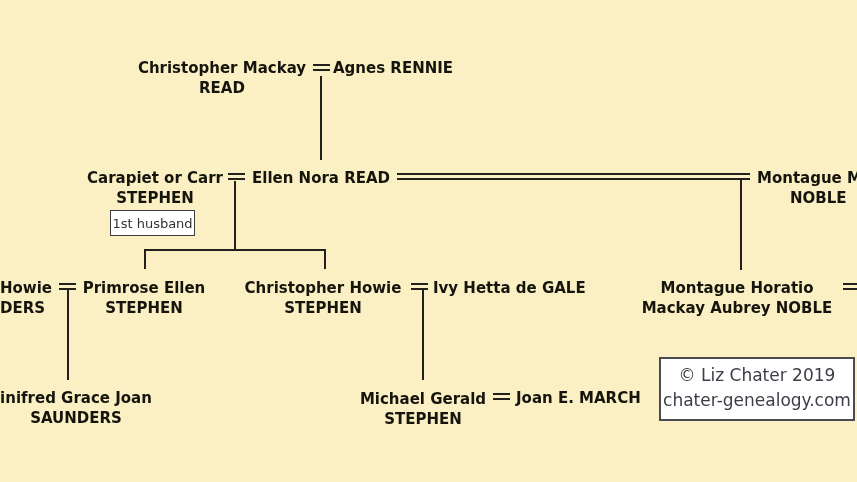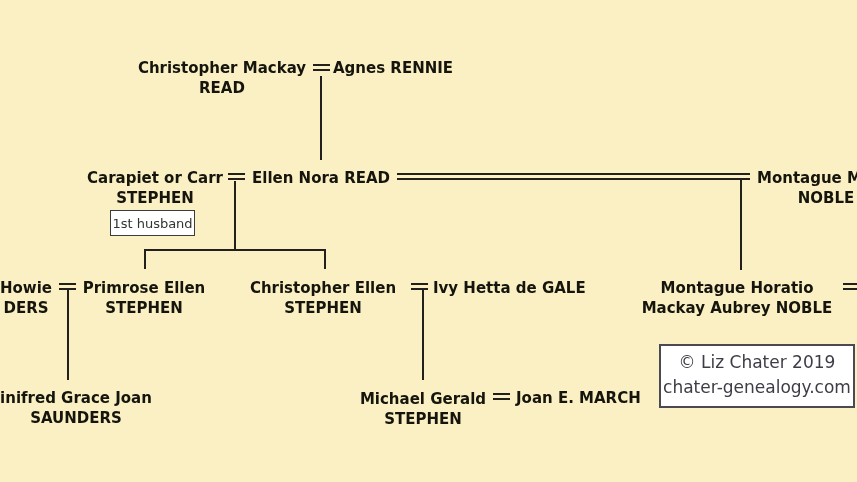--- a/index.html
+++ b/index.html
@@ -12,21 +12,21 @@
   }
   .person{
     position:absolute;
     font-weight:bold;
     font-size:15px;
     line-height:20px;
     color:#15150d;
     white-space:nowrap;
   }
   .person.center{text-align:center;}
-  .person.left{text-align:center;}
+  .person.left{text-align:left;}
   .vline{position:absolute;width:2px;background:#22201c;}
   .hline{position:absolute;height:2px;background:#22201c;}
   .dline{position:absolute;height:3px;border-top:2px solid #22201c;border-bottom:2px solid #22201c;}
   .eq{position:absolute;width:17px;height:3px;border-top:2px solid #22201c;border-bottom:2px solid #22201c;}
   .tag{
     position:absolute;box-sizing:border-box;
     background:#ffffff;border:1px solid #3c3c3c;
     font-size:13px;color:#333;
     display:flex;align-items:center;justify-content:center;
     white-space:nowrap;
@@ -85,21 +85,21 @@
 
   <div class="person left" style="left:0px;top:278px">
     <div>Howie</div>
     <div>DERS</div>
   </div>
   <div class="person center" style="left:44px;top:278px;width:200px">
     <div>Primrose Ellen</div>
     <div>STEPHEN</div>
   </div>
   <div class="person center" style="left:223px;top:278px;width:200px">
-    <div>Christopher Ellen</div>
+    <div>Christopher Howie</div>
     <div>STEPHEN</div>
   </div>
   <div class="person left" style="left:433px;top:278px">
     <div>Ivy Hetta de GALE</div>
   </div>
   <div class="person center" style="left:637px;top:278px;width:200px">
     <div>Montague Horatio</div>
     <div>Mackay Aubrey NOBLE</div>
   </div>
 
@@ -108,18 +108,18 @@
     <div>SAUNDERS</div>
   </div>
   <div class="person center" style="left:323px;top:389px;width:200px">
     <div>Michael Gerald</div>
     <div>STEPHEN</div>
   </div>
   <div class="person left" style="left:516px;top:388px">
     <div>Joan E. MARCH</div>
   </div>
 
-  <div class="copyright" style="left:659px;top:344px;width:196px;height:64px">
+  <div class="copyright" style="left:659px;top:357px;width:196px;height:64px">
     <div>© Liz Chater 2019</div>
     <div>chater-genealogy.com</div>
   </div>
 
 </div>
 
 </body></html>

